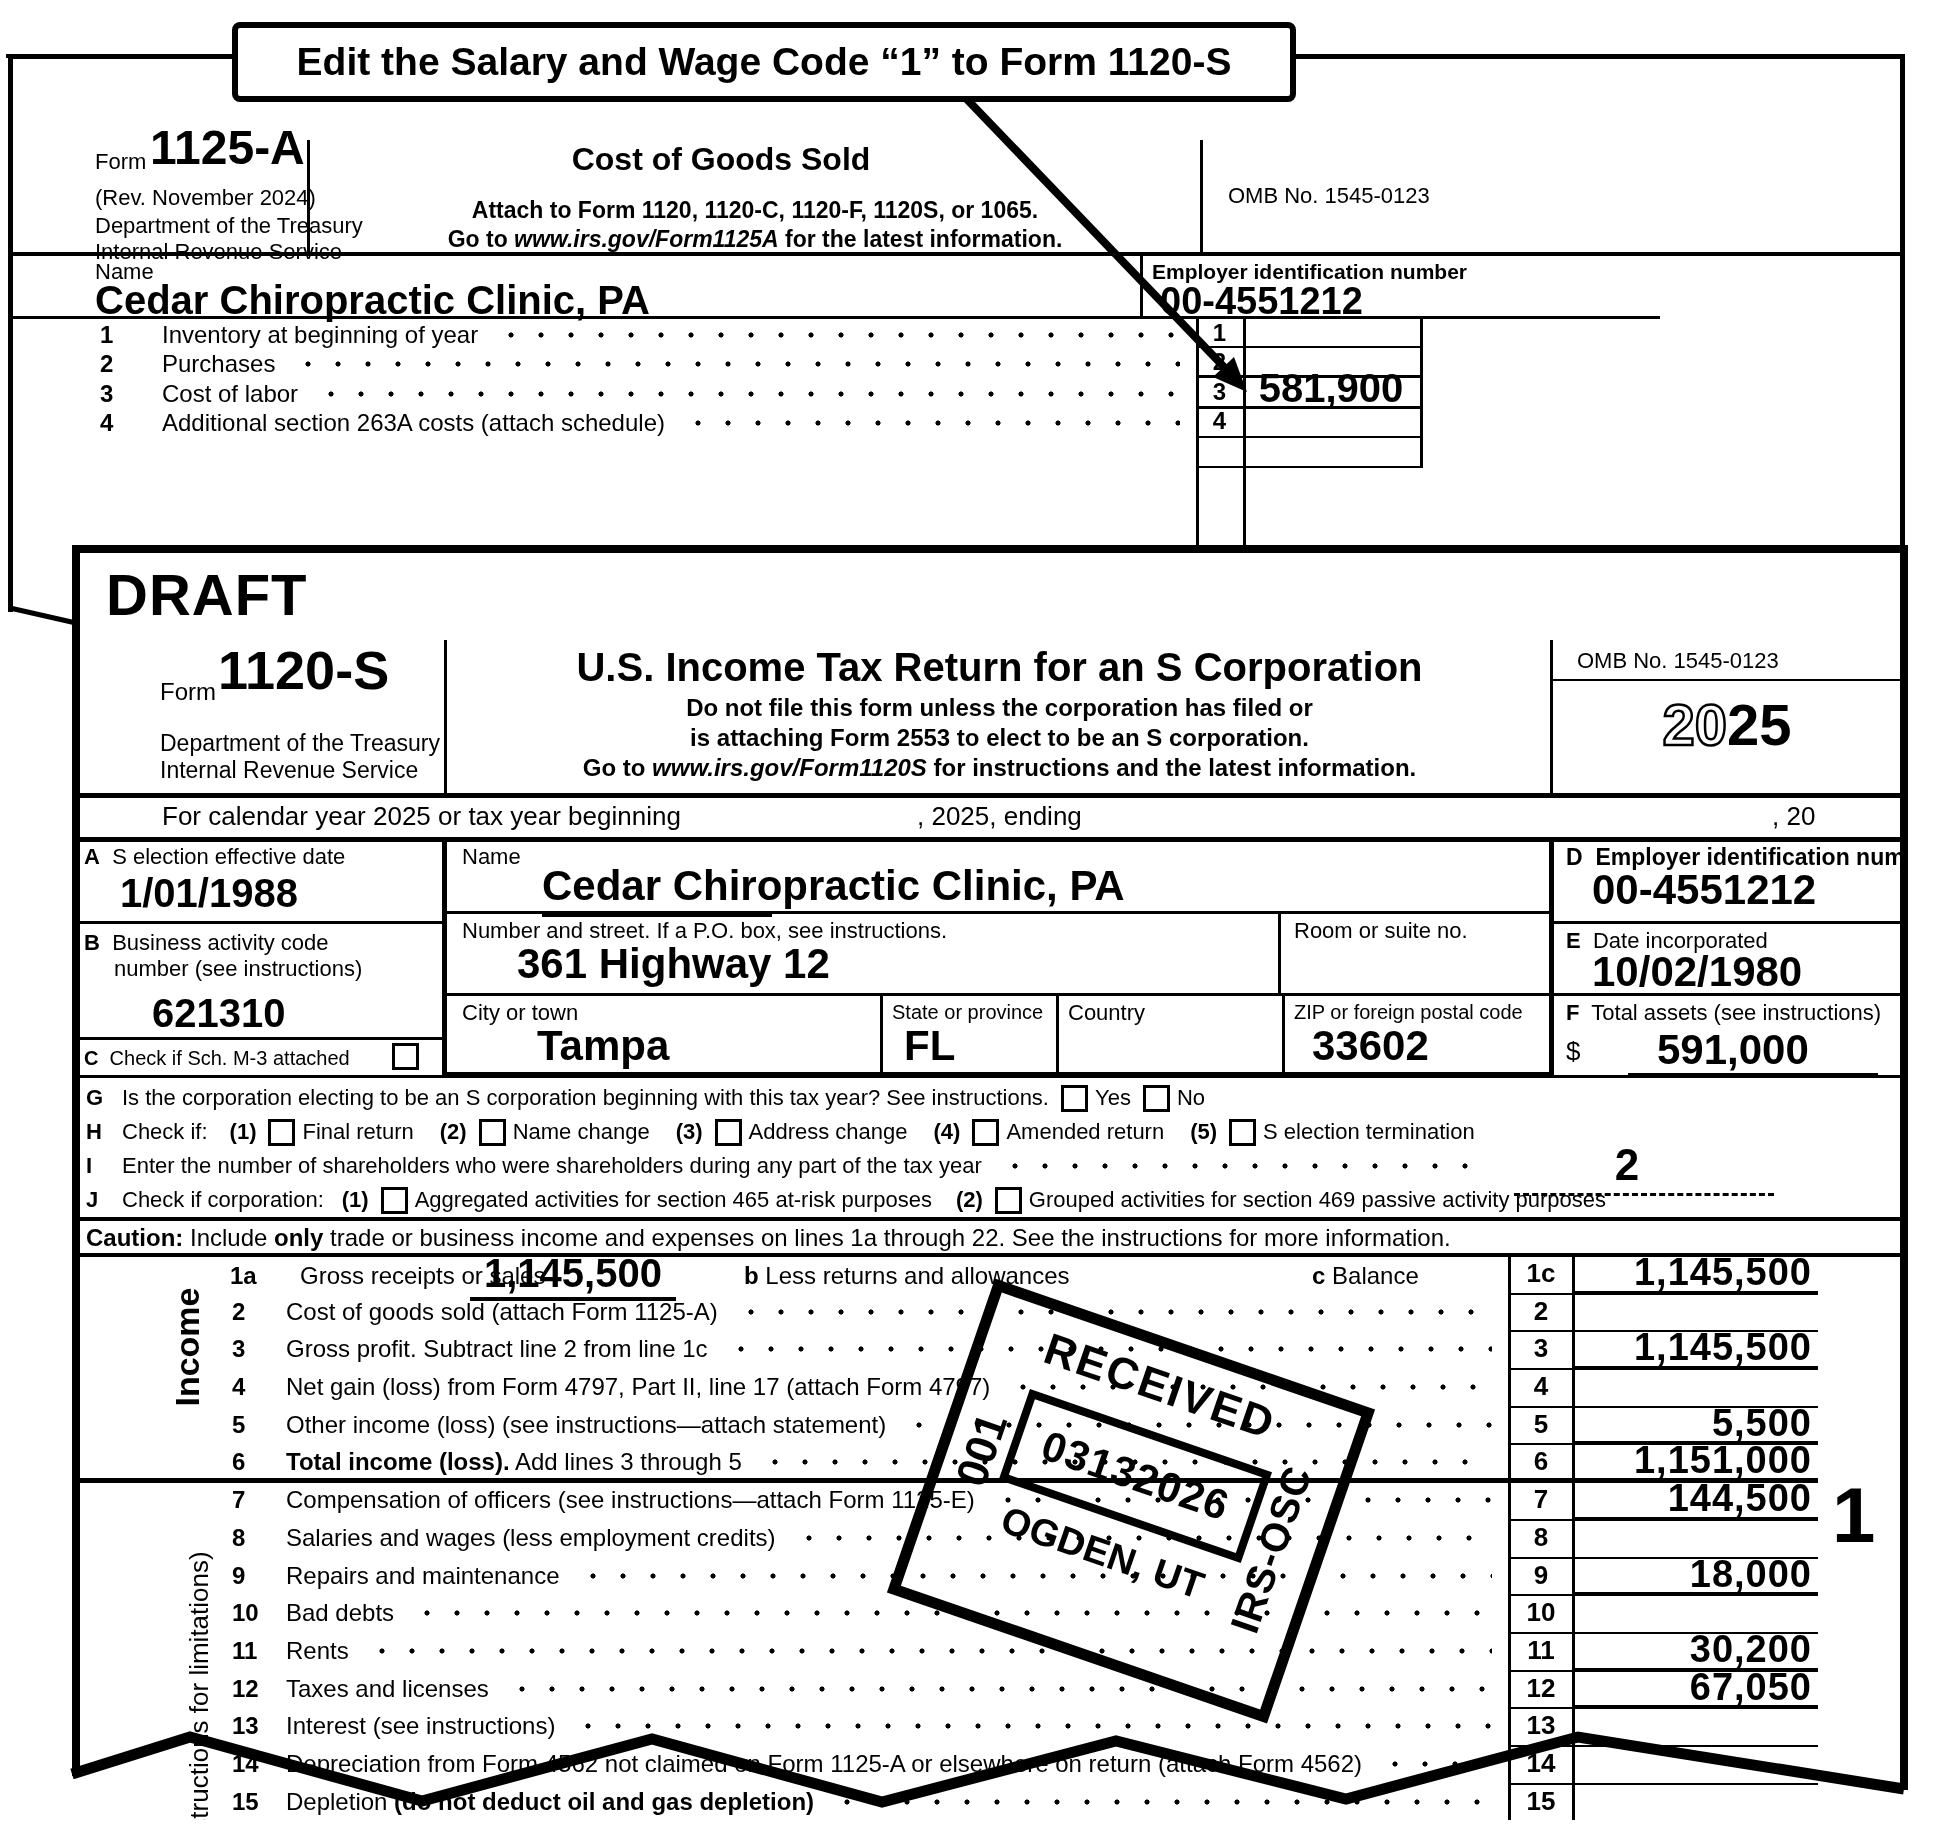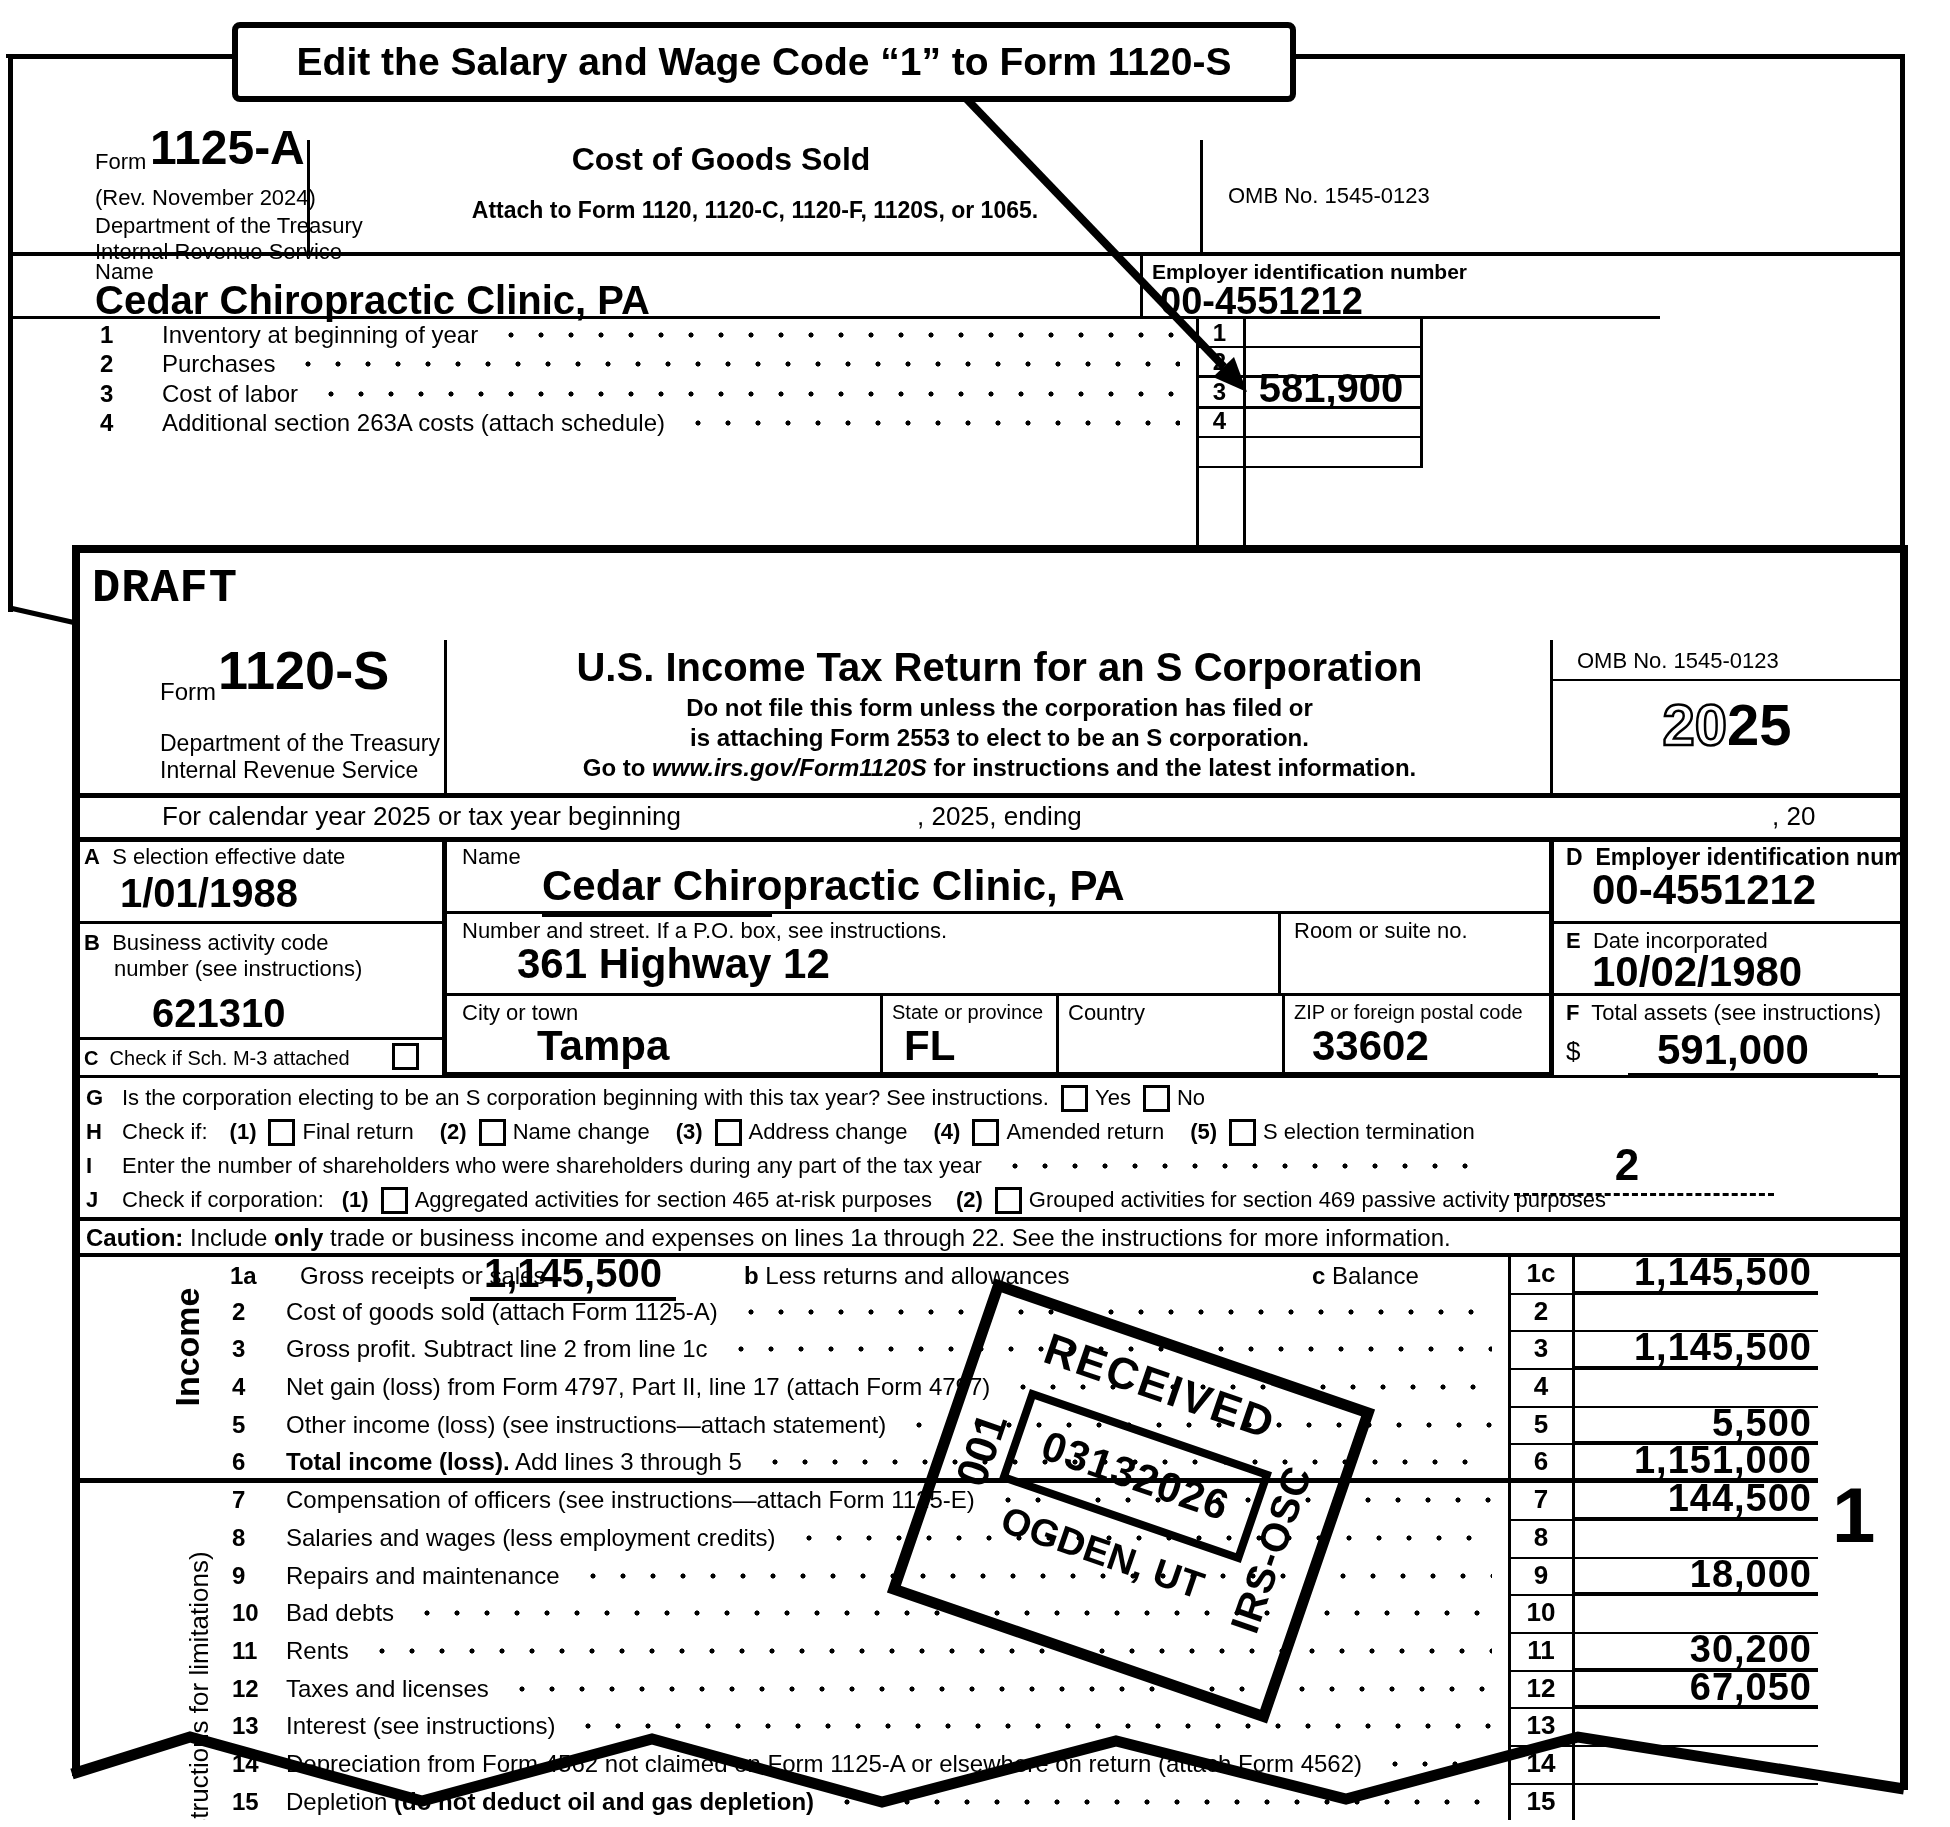--- a/index.html
+++ b/index.html
@@ -49,20 +49,21 @@
 
   <div class="t" style="left:95px;top:150px;font-size:22px;">Form</div>
   <div class="t b" style="left:150px;top:122px;font-size:48px;">1125-A</div>
   <div class="t" style="left:95px;top:186px;font-size:22px;">(Rev. November 2024)</div>
   <div class="t" style="left:95px;top:214px;font-size:22px;">Department of the Treasury</div>
   <div class="t" style="left:95px;top:240px;font-size:22px;">Internal Revenue Service</div>
   <div class="vl" style="left:307px;top:140px;width:3px;height:112px;"></div>
 
   <div class="t b ctr" style="left:310px;top:142px;width:822px;font-size:32px;">Cost of Goods Sold</div>
   <div class="t b ctr" style="left:310px;top:198px;width:890px;font-size:23px;">Attach to Form 1120, 1120-C, 1120-F, 1120S, or 1065.</div>
+  <div class="t b ctr" style="left:310px;top:227px;width:890px;font-size:23px;"><span>Go to </span><span class="i">www.irs.gov/Form1125A</span><span> for the latest information.</span></div>
 
   <div class="vl" style="left:1200px;top:140px;width:3px;height:112px;"></div>
   <div class="t" style="left:1228px;top:184px;font-size:22px;">OMB No. 1545-0123</div>
 
   <div class="hl" style="left:8px;top:252px;width:1897px;height:4px;"></div>
   <div class="t" style="left:95px;top:260px;font-size:22px;">Name</div>
   <div class="t b" style="left:95px;top:278px;font-size:40px;">Cedar Chiropractic Clinic, PA</div>
   <div class="vl" style="left:1140px;top:256px;width:3px;height:60px;"></div>
   <div class="t b" style="left:1152px;top:260px;font-size:21px;">Employer identification number</div>
   <div class="t b" style="left:1160px;top:281px;font-size:38px;">00-4551212</div>
@@ -97,21 +98,21 @@
   <div class="t b ctr" style="left:1196px;top:349px;width:47px;font-size:24px;">2</div>
   <div class="t b ctr" style="left:1196px;top:379px;width:47px;font-size:24px;">3</div>
   <div class="t b ctr" style="left:1196px;top:408px;width:47px;font-size:24px;">4</div>
   <div class="t b ctr" style="left:1246px;top:366px;width:170px;font-size:40px;">581,900</div>
 
   <div id="draft">
     <div class="d-top"></div>
     <div class="d-left"></div>
     <div class="d-right"></div>
 
-    <div class="t b" style="left:20px;top:18px;font-size:47px;letter-spacing:1px;font-family:Liberation Mono, monospace;">DRAFT</div>
+    <div class="t b" style="left:34px;top:18px;font-size:58px;letter-spacing:1px;">DRAFT</div>
 
     <div class="t" style="left:88px;top:134px;font-size:24px;">Form</div>
     <div class="t b" style="left:146px;top:96px;font-size:54px;">1120-S</div>
     <div class="t" style="left:88px;top:186px;font-size:23px;">Department of the Treasury</div>
     <div class="t" style="left:88px;top:213px;font-size:23px;">Internal Revenue Service</div>
     <div class="vl" style="left:372px;top:95px;width:3px;height:153px;"></div>
 
     <div class="t b ctr" style="left:380px;top:100px;width:1095px;font-size:40px;">U.S. Income Tax Return for an S Corporation</div>
     <div class="t b ctr" style="left:380px;top:150px;width:1095px;font-size:24px;">Do not file this form unless the corporation has filed or</div>
     <div class="t b ctr" style="left:380px;top:180px;width:1095px;font-size:24px;">is attaching Form 2553 to elect to be an S corporation.</div>

